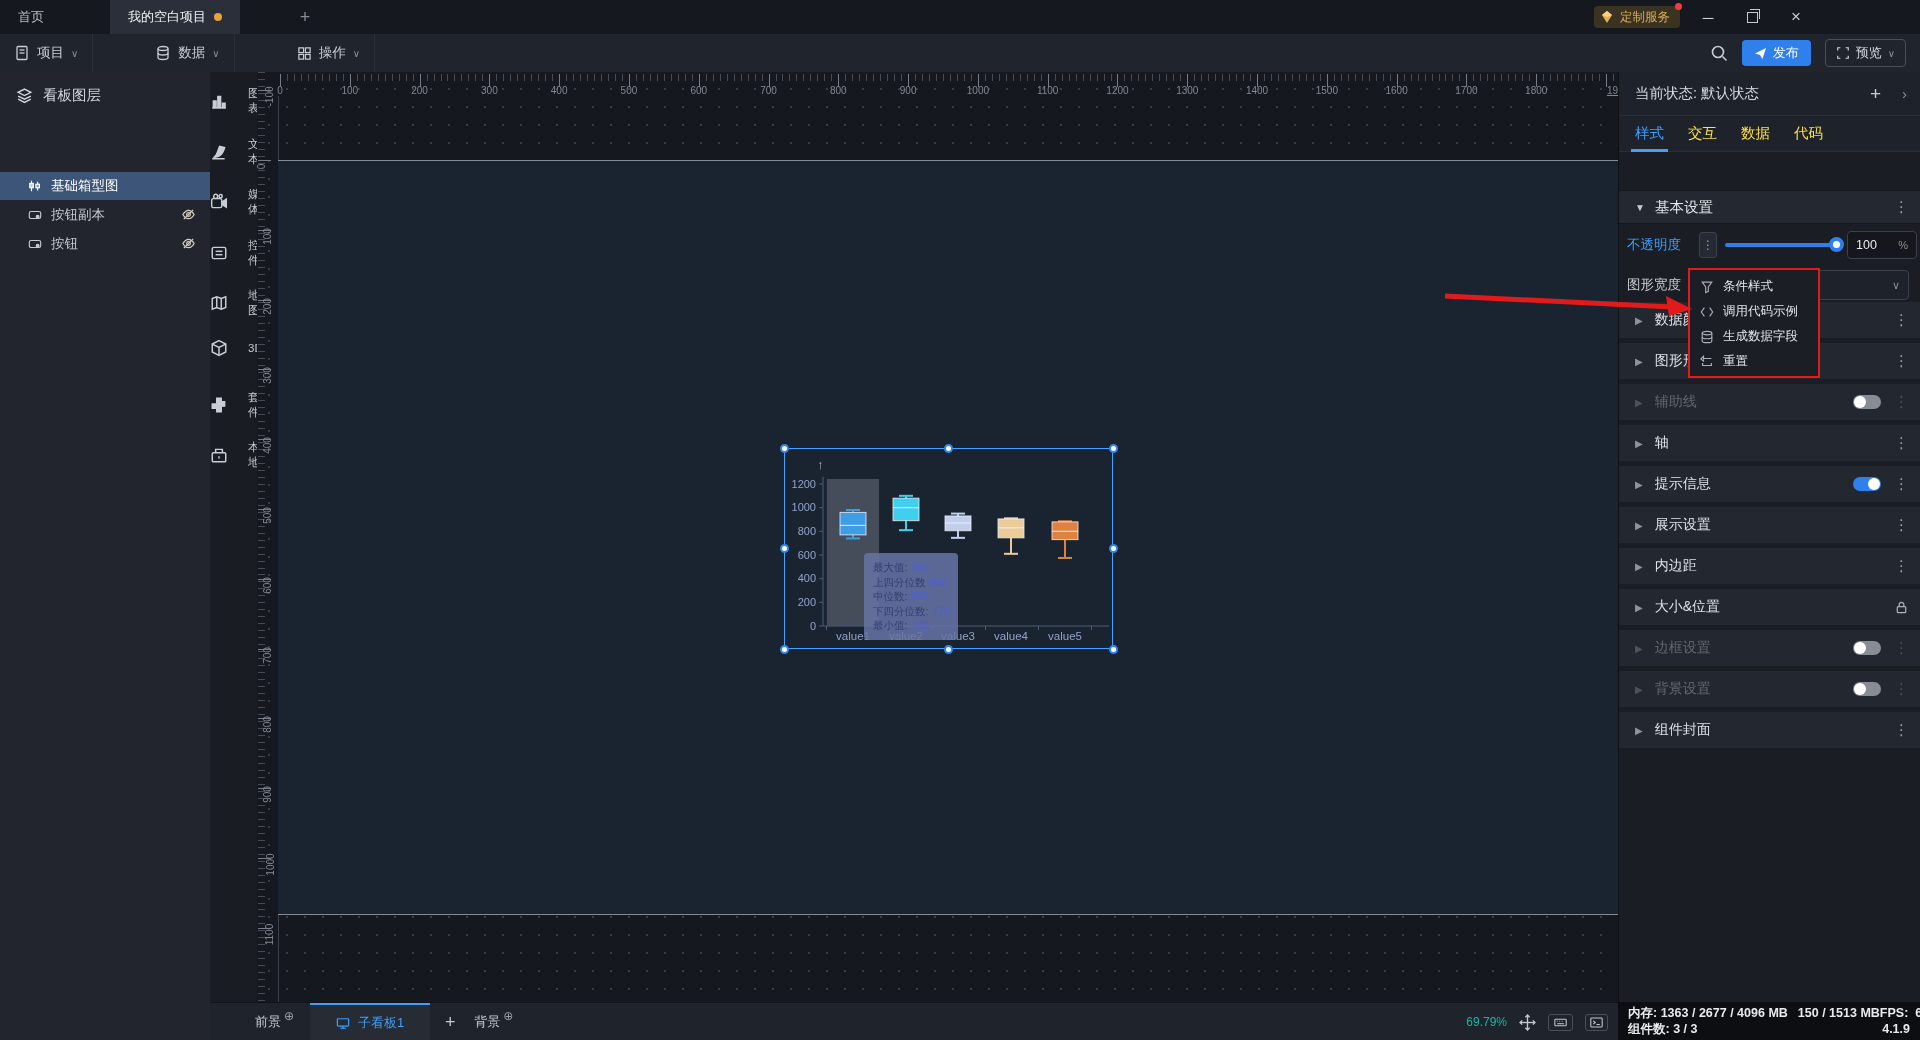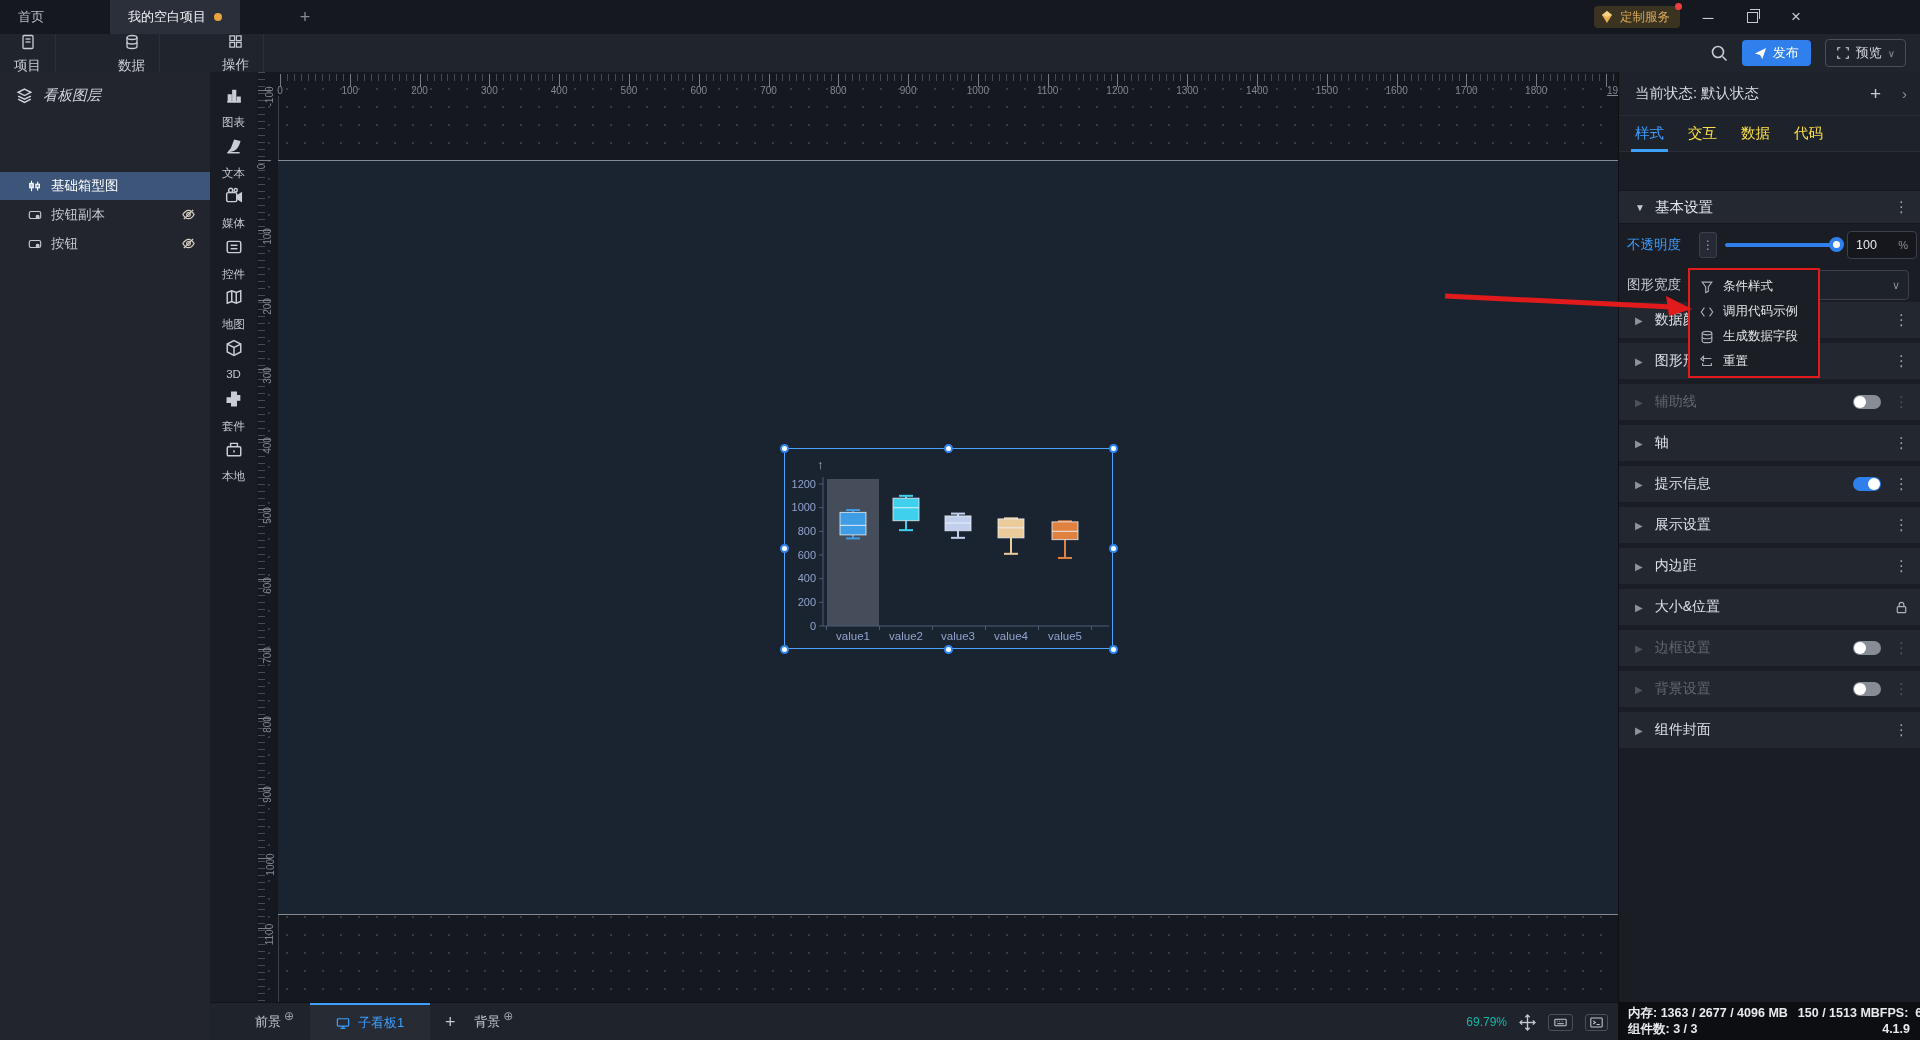--- a/index.html
+++ b/index.html
@@ -18,36 +18,36 @@
   .t-add{width:34px;height:34px;display:flex;align-items:center;justify-content:center;color:#858b95;font-size:18px;}
   #service-badge{right:240px;top:6px;height:22px;padding:0 10px 0 6px;background:#3a3322;border-radius:4px;
                  display:flex;align-items:center;gap:6px;color:#d7a855;font-size:12.5px;}
   #service-dot{position:absolute;right:-2px;top:-3px;width:7px;height:7px;border-radius:50%;background:#f03e3e;}
   .win-btn{top:0;width:34px;height:34px;display:flex;align-items:center;justify-content:center;color:#c8ccd2;font-size:15px;}
   #win-restore span{display:block;width:9px;height:9px;border:1.2px solid #c8ccd2;position:relative;}
   #win-restore span:before{content:"";position:absolute;left:2px;top:-4px;width:9px;height:9px;border:1.2px solid #c8ccd2;border-left:none;border-bottom:none;}
 
   
   #toolbar{left:0;top:34px;width:1920px;height:38px;background:#20242c;border-bottom:1px solid #101216;}
-  .tb-menu{height:38px;padding:0 14px;display:flex;align-items:center;gap:7px;color:#c9cdd4;font-size:13.5px;border-right:1px solid #2c3038;flex-direction:column;}
+  .tb-menu{height:38px;padding:0 14px;display:flex;align-items:center;gap:7px;color:#c9cdd4;font-size:13.5px;border-right:1px solid #2c3038;}
   .tb-menu .chev{color:#8a8f98;font-size:10px;}
   #tb-right{position:absolute;right:14px;top:0;height:38px;display:flex;align-items:center;gap:14px;}
   #btn-publish{height:26px;padding:0 12px;background:#2f80ed;border-radius:4px;color:#fff;display:flex;align-items:center;gap:6px;font-size:13px;}
   #btn-preview{height:26px;padding:0 10px;border:1px solid #4a4f58;border-radius:4px;color:#d3d7dd;display:flex;align-items:center;gap:6px;font-size:13px;}
 
   
   #layers{left:0;top:72px;width:210px;height:968px;background:#22252d;border-right:1px solid #121418;}
-  #layers-header{display:flex;align-items:center;gap:10px;padding:14px 0 12px 16px;color:#d3d7dd;font-size:14.5px;font-style:italic;}
+  #layers-header{display:flex;align-items:center;gap:10px;padding:14px 0 12px 16px;color:#d3d7dd;font-size:14.5px;}
   .layer-item{position:absolute;left:0;width:210px;height:28px;display:flex;align-items:center;gap:9px;padding-left:28px;box-sizing:border-box;color:#c5cad2;font-size:13.5px;}
   .layer-item.selected{background:#3d5578;color:#fff;}
   .layer-eye{position:absolute;right:14px;top:6px;color:#d8d2c4;}
 
   
   #rail{left:210px;top:72px;width:47px;height:968px;background:#191c22;border-right:1px solid #0f1115;}
-  .rail-item{position:absolute;left:0;width:47px;display:flex;flex-direction:column;align-items:center;gap:11px;color:#c9ced6;}
+  .rail-item{position:absolute;left:0;width:47px;display:flex;flex-direction:row;align-items:center;gap:20px;color:#c9ced6;}
   .rail-item .lbl{font-size:11.5px;color:#c3c8d0;}
 
   
   #canvas{left:257px;top:72px;width:1361px;height:930px;background:#15181e;overflow:hidden;
           background-image:radial-gradient(circle,#373b43 1px,transparent 1.4px);background-size:18px 18px;background-position:3px 8px;}
   #board{position:absolute;left:21px;top:88px;width:1345px;height:753px;background:#1a2431;border-top:1px solid #858b95;border-bottom:1px solid #858b95;}
   #guide-v{position:absolute;left:21px;top:24px;width:1px;height:906px;background:#3a3f48;}
   #hruler{position:absolute;left:0;top:0;width:1361px;height:24px;}
   #hruler .minor{position:absolute;left:23px;right:0;top:2px;height:7px;background:repeating-linear-gradient(to right,#454a53 0 1px,transparent 1px 6.979px);}
   .h-tick{position:absolute;top:2px;width:1px;height:13px;background:#767c86;}
@@ -497,20 +497,27 @@
         <line x1="273" y1="72.275" x2="287" y2="72.275" stroke="#e1813f" stroke-width="2"></line>
         <line x1="273" y1="108.95833333333333" x2="287" y2="108.95833333333333" stroke="#e1813f" stroke-width="2"></line>
         <rect x="267" y="72.86666666666667" width="26" height="17.75" fill="#e1813f" stroke="rgba(235,240,250,0.8)" stroke-width="1"></rect>
         <line x1="267" y1="82.33333333333333" x2="293" y2="82.33333333333333" stroke="rgba(235,240,250,0.8)" stroke-width="1.2"></line>
         <text x="68" y="191" text-anchor="middle" font-size="11.5" fill="#92a2cc">value1</text>
         <text x="121" y="191" text-anchor="middle" font-size="11.5" fill="#92a2cc">value2</text>
         <text x="173" y="191" text-anchor="middle" font-size="11.5" fill="#92a2cc">value3</text>
         <text x="226" y="191" text-anchor="middle" font-size="11.5" fill="#92a2cc">value4</text>
         <text x="280" y="191" text-anchor="middle" font-size="11.5" fill="#92a2cc">value5</text>
       </svg>
+    <div id="tooltip">
+        <div class="tl"><span class="tl-label">最大值:</span><span class="tl-value">980</span></div>
+        <div class="tl"><span class="tl-label">上四分位数</span><span class="tl-value">960</span></div>
+        <div class="tl"><span class="tl-label">中位数:</span><span class="tl-value">850</span></div>
+        <div class="tl"><span class="tl-label">下四分位数:</span><span class="tl-value">770</span></div>
+        <div class="tl"><span class="tl-label">最小值:</span><span class="tl-value">740</span></div>
+      </div>
   </div>
   <div id="handles">
       <div class="handle abs" style="left: 779.5px; top: 443.5px;"></div>
       <div class="handle abs" style="left: 944px; top: 443.5px;"></div>
       <div class="handle abs" style="left: 1108.5px; top: 443.5px;"></div>
       <div class="handle abs" style="left: 779.5px; top: 544px;"></div>
       <div class="handle abs" style="left: 1108.5px; top: 544px;"></div>
       <div class="handle abs" style="left: 779.5px; top: 644.5px;"></div>
       <div class="handle abs" style="left: 944px; top: 644.5px;"></div>
       <div class="handle abs" style="left: 1108.5px; top: 644.5px;"></div>

